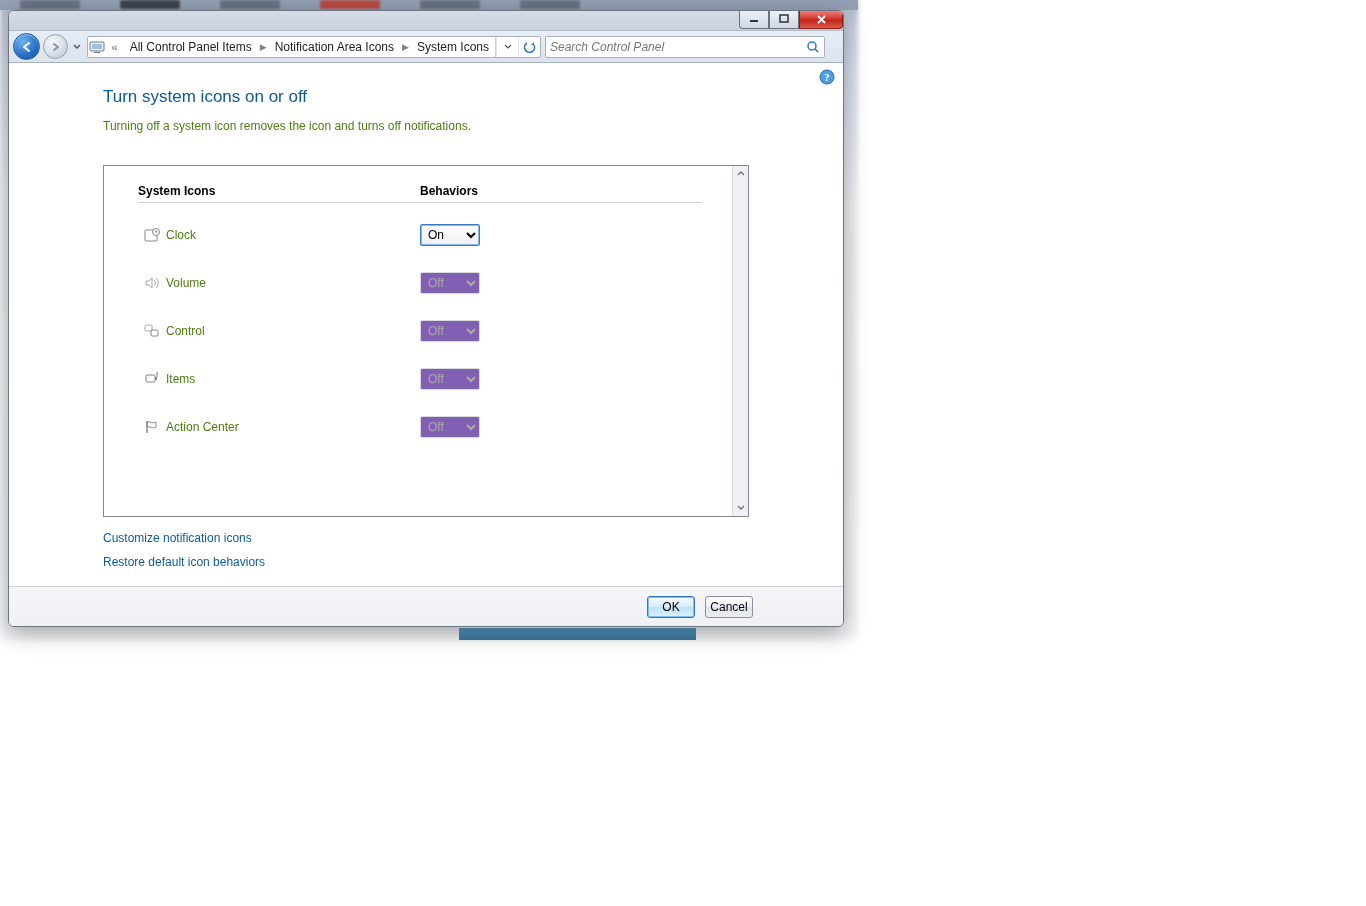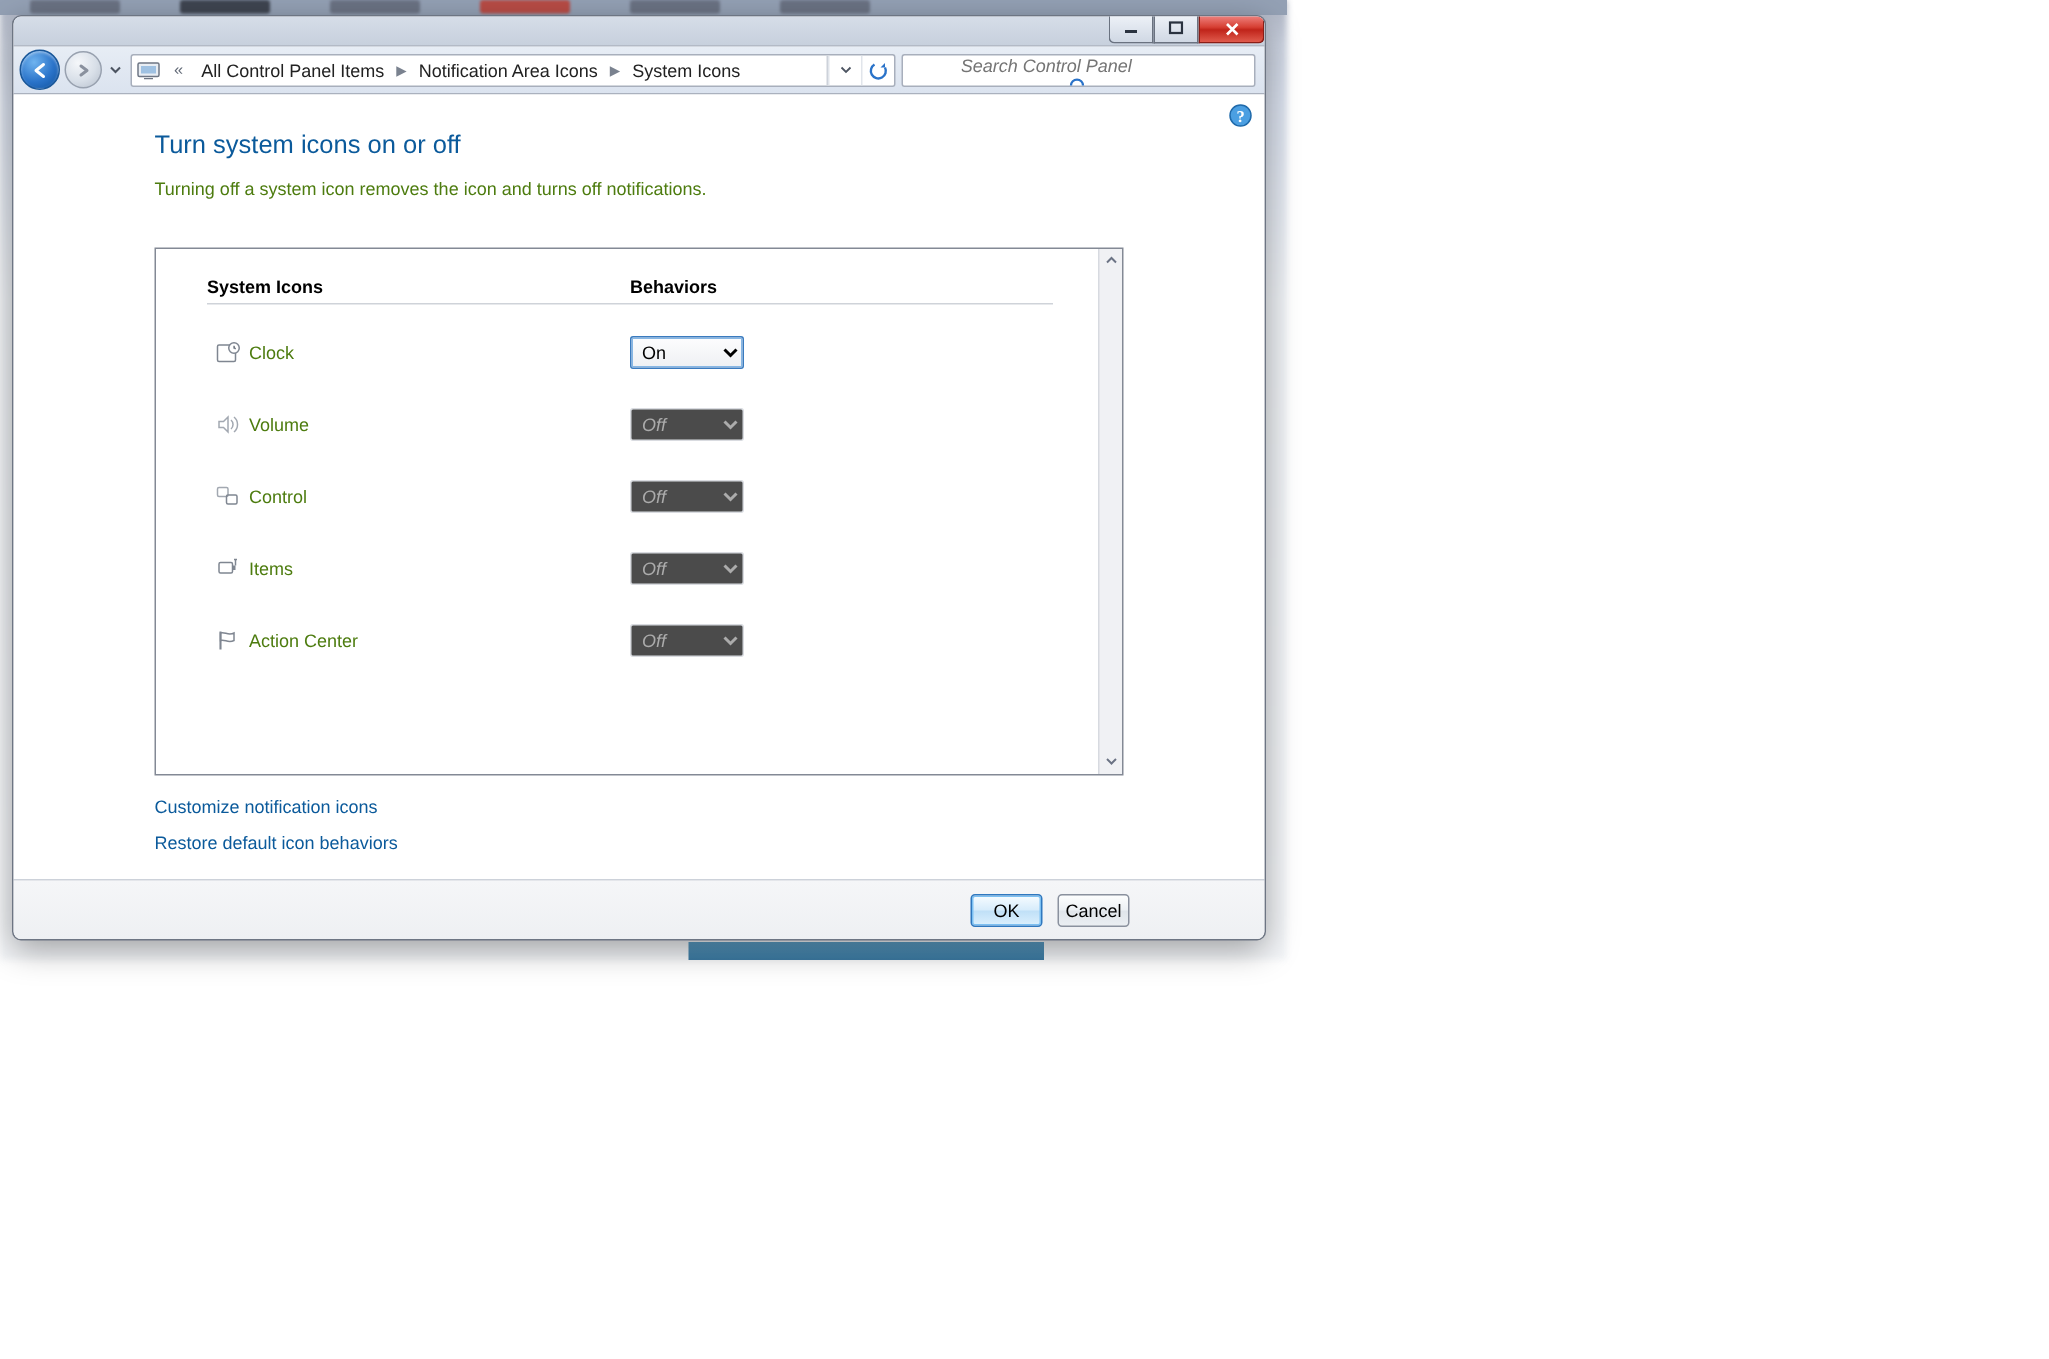--- a/index.html
+++ b/index.html
@@ -142,29 +142,28 @@
       display:flex; align-items:center;
       border-left: 1px solid #cdd2da;
       height:100%;
     }
     .addr-dd, .addr-refresh {
       width: 22px; height:100%;
       display:flex;align-items:center;justify-content:center;
       border-left:1px solid #e1e5eb;
     }
     .search {
-      width: 236px;
+      width: 280px;
       height: 22px;
       border: 1px solid #a8afbc;
       border-radius: 2px;
       background: #fff;
       display:flex; align-items:center;
-      margin-right: 2px;
+      margin-right: 14px;
       padding: 0 4px;
-      flex-direction: column;
     }
     .search input {
       flex:1; border:none; outline:none;
       font-size: 12px; font-style: italic; color:#777;
       background: transparent;
     }
 
     
     .pane {
       position: relative;
@@ -227,36 +226,35 @@
       display:flex;
       align-items:center;
       height: 48px;
     }
     .lb-ic { width: 28px; display:flex; align-items:center; justify-content:center;}
     .lb-name { width: 254px; color:#4d7c0f; }
     .lb-sel {
       width: 56px;
     }
     select.behav {
-      width: 76px; height: 22px;
+      width: 60px; height: 22px;
       border: 1px solid #9fa6b2;
       border-radius: 2px;
       background: linear-gradient(to bottom, #fdfdfe, #eef0f3);
       font-size: 12px;
       padding-left: 3px;
     }
     select.behav.active {
       border-color: #3a7bbf;
       box-shadow: 0 0 0 1px #87b7e4 inset;
     }
     select.behav:disabled {
       color: #888;
-      background: #000000;
+      background: #4c1d95;
       border-color: #c9cdd4;
-      font-style: italic;
     }
 
     .links { margin-top: 14px; }
     .links a {
       display:block;
       color: #0b5a9b;
       text-decoration: none;
       margin-bottom: 10px;
       font-size: 12px;
     }

